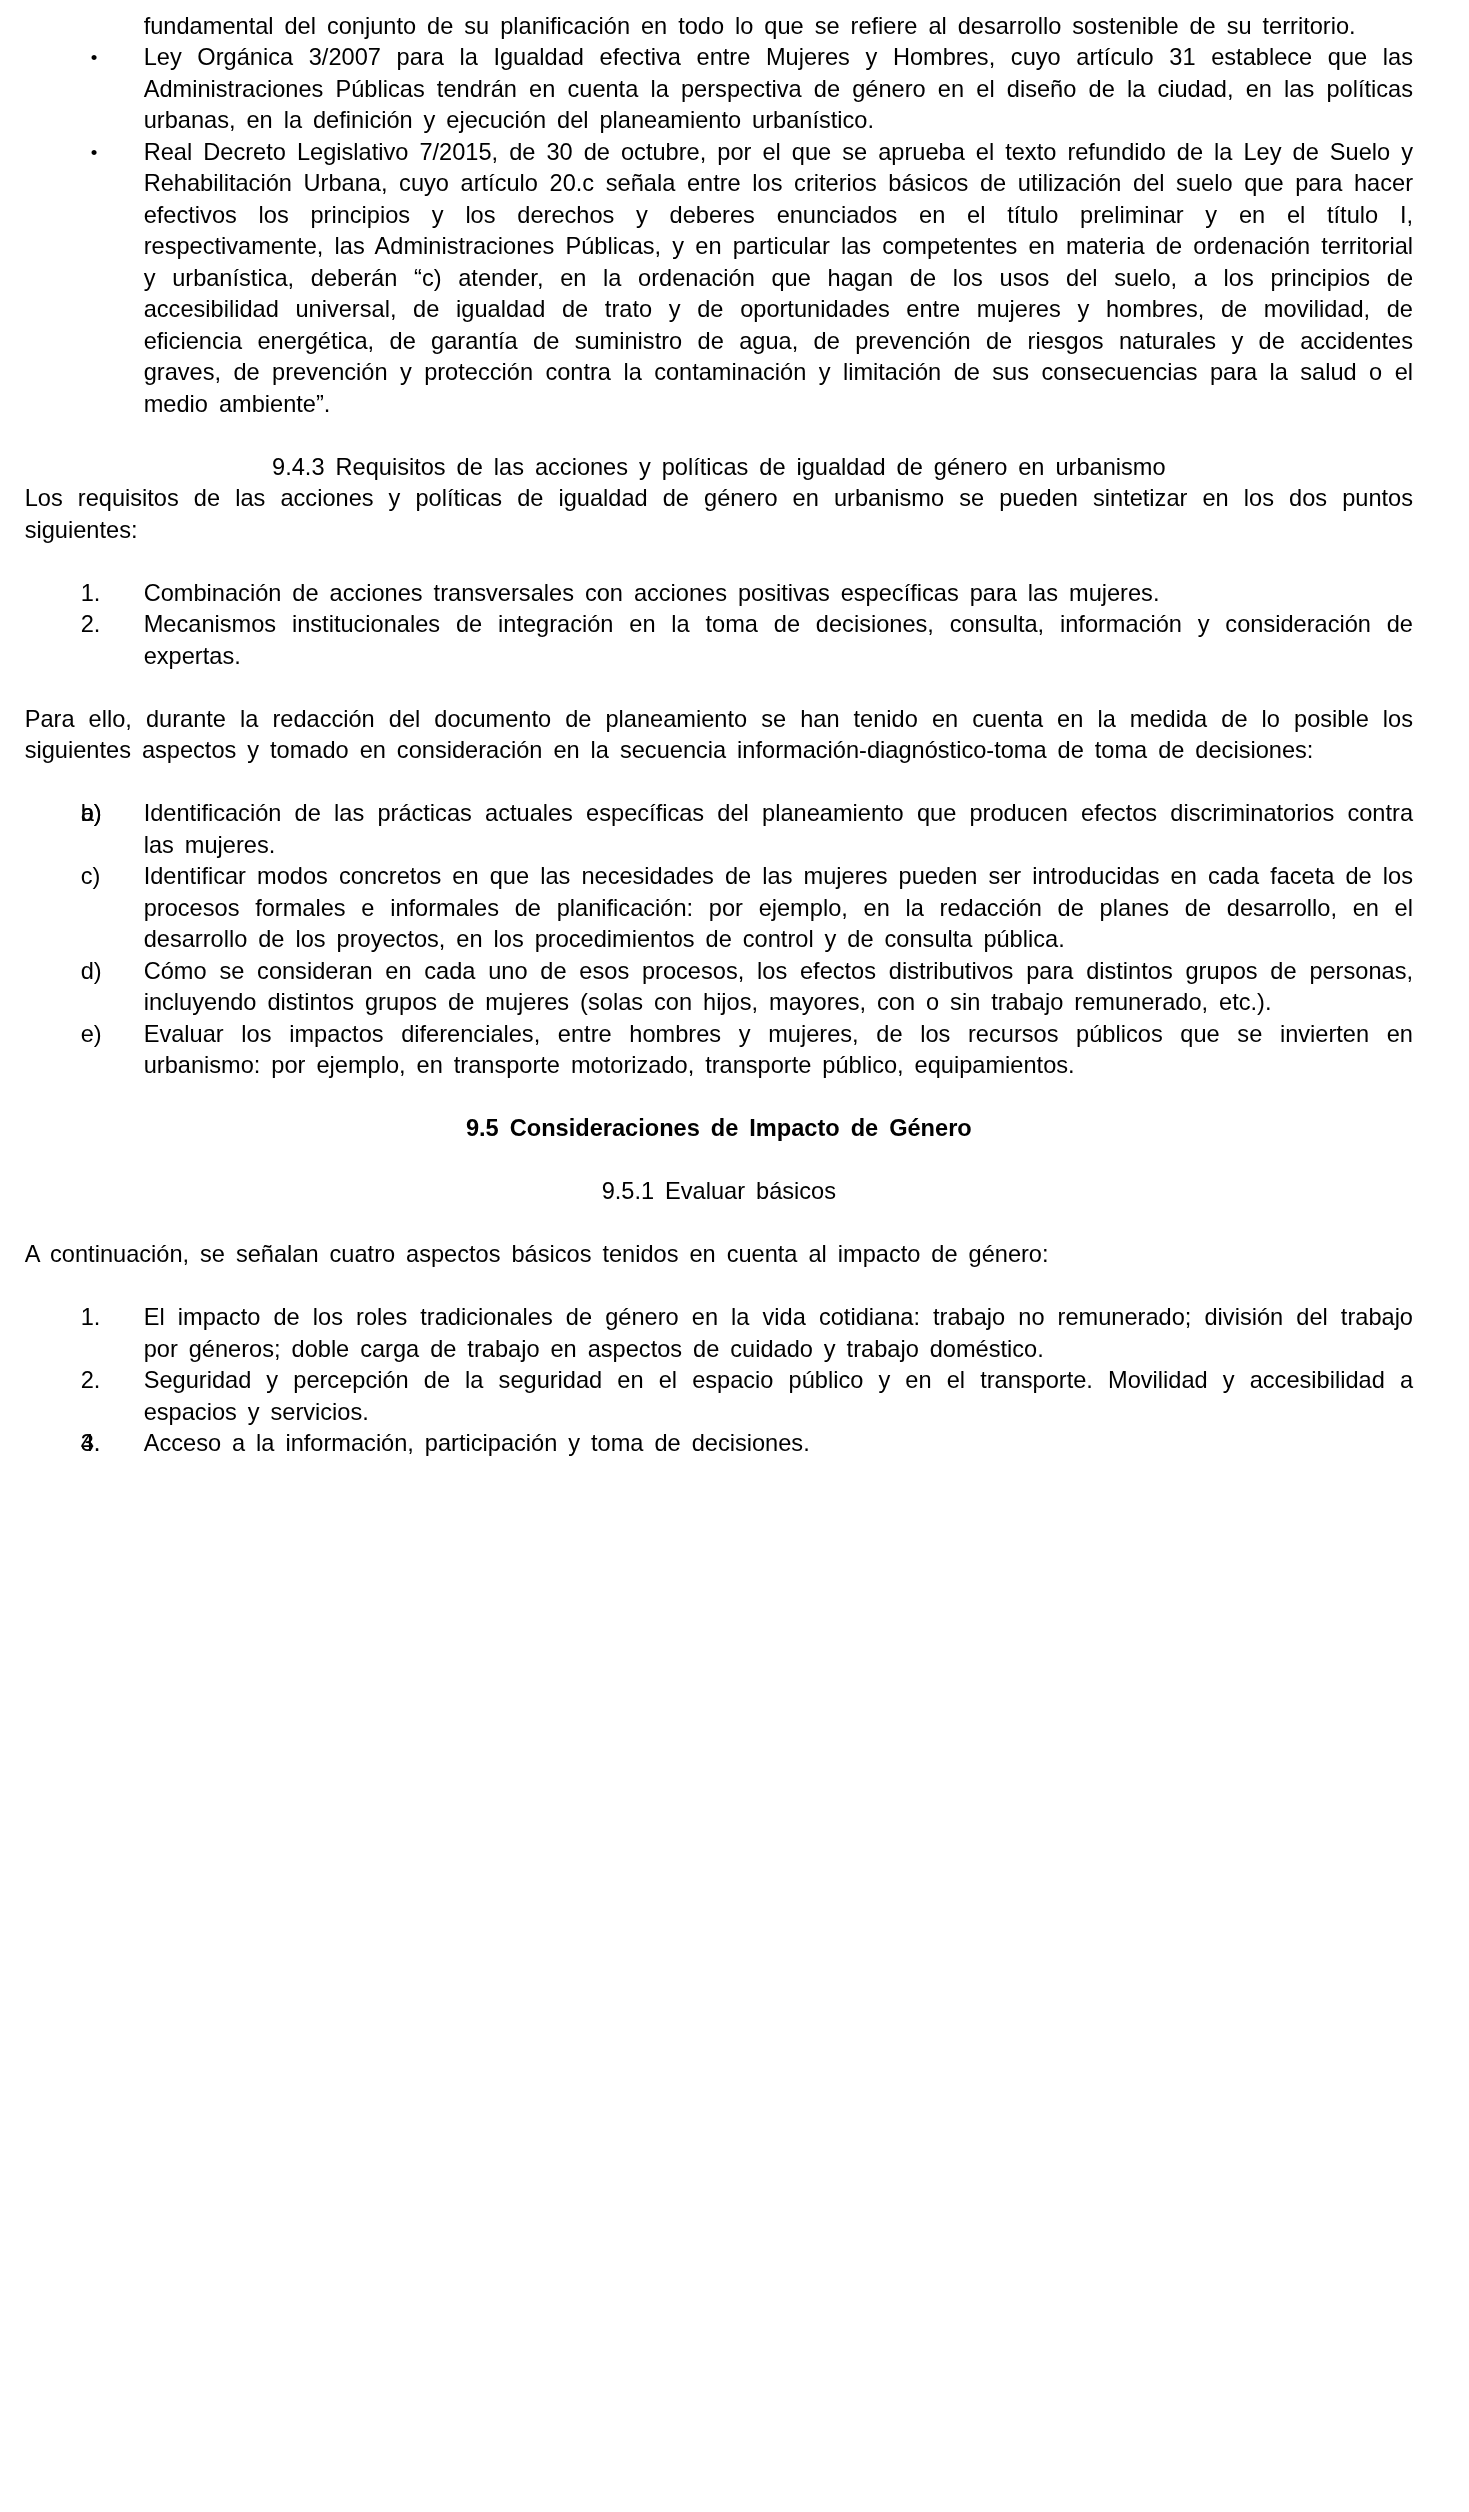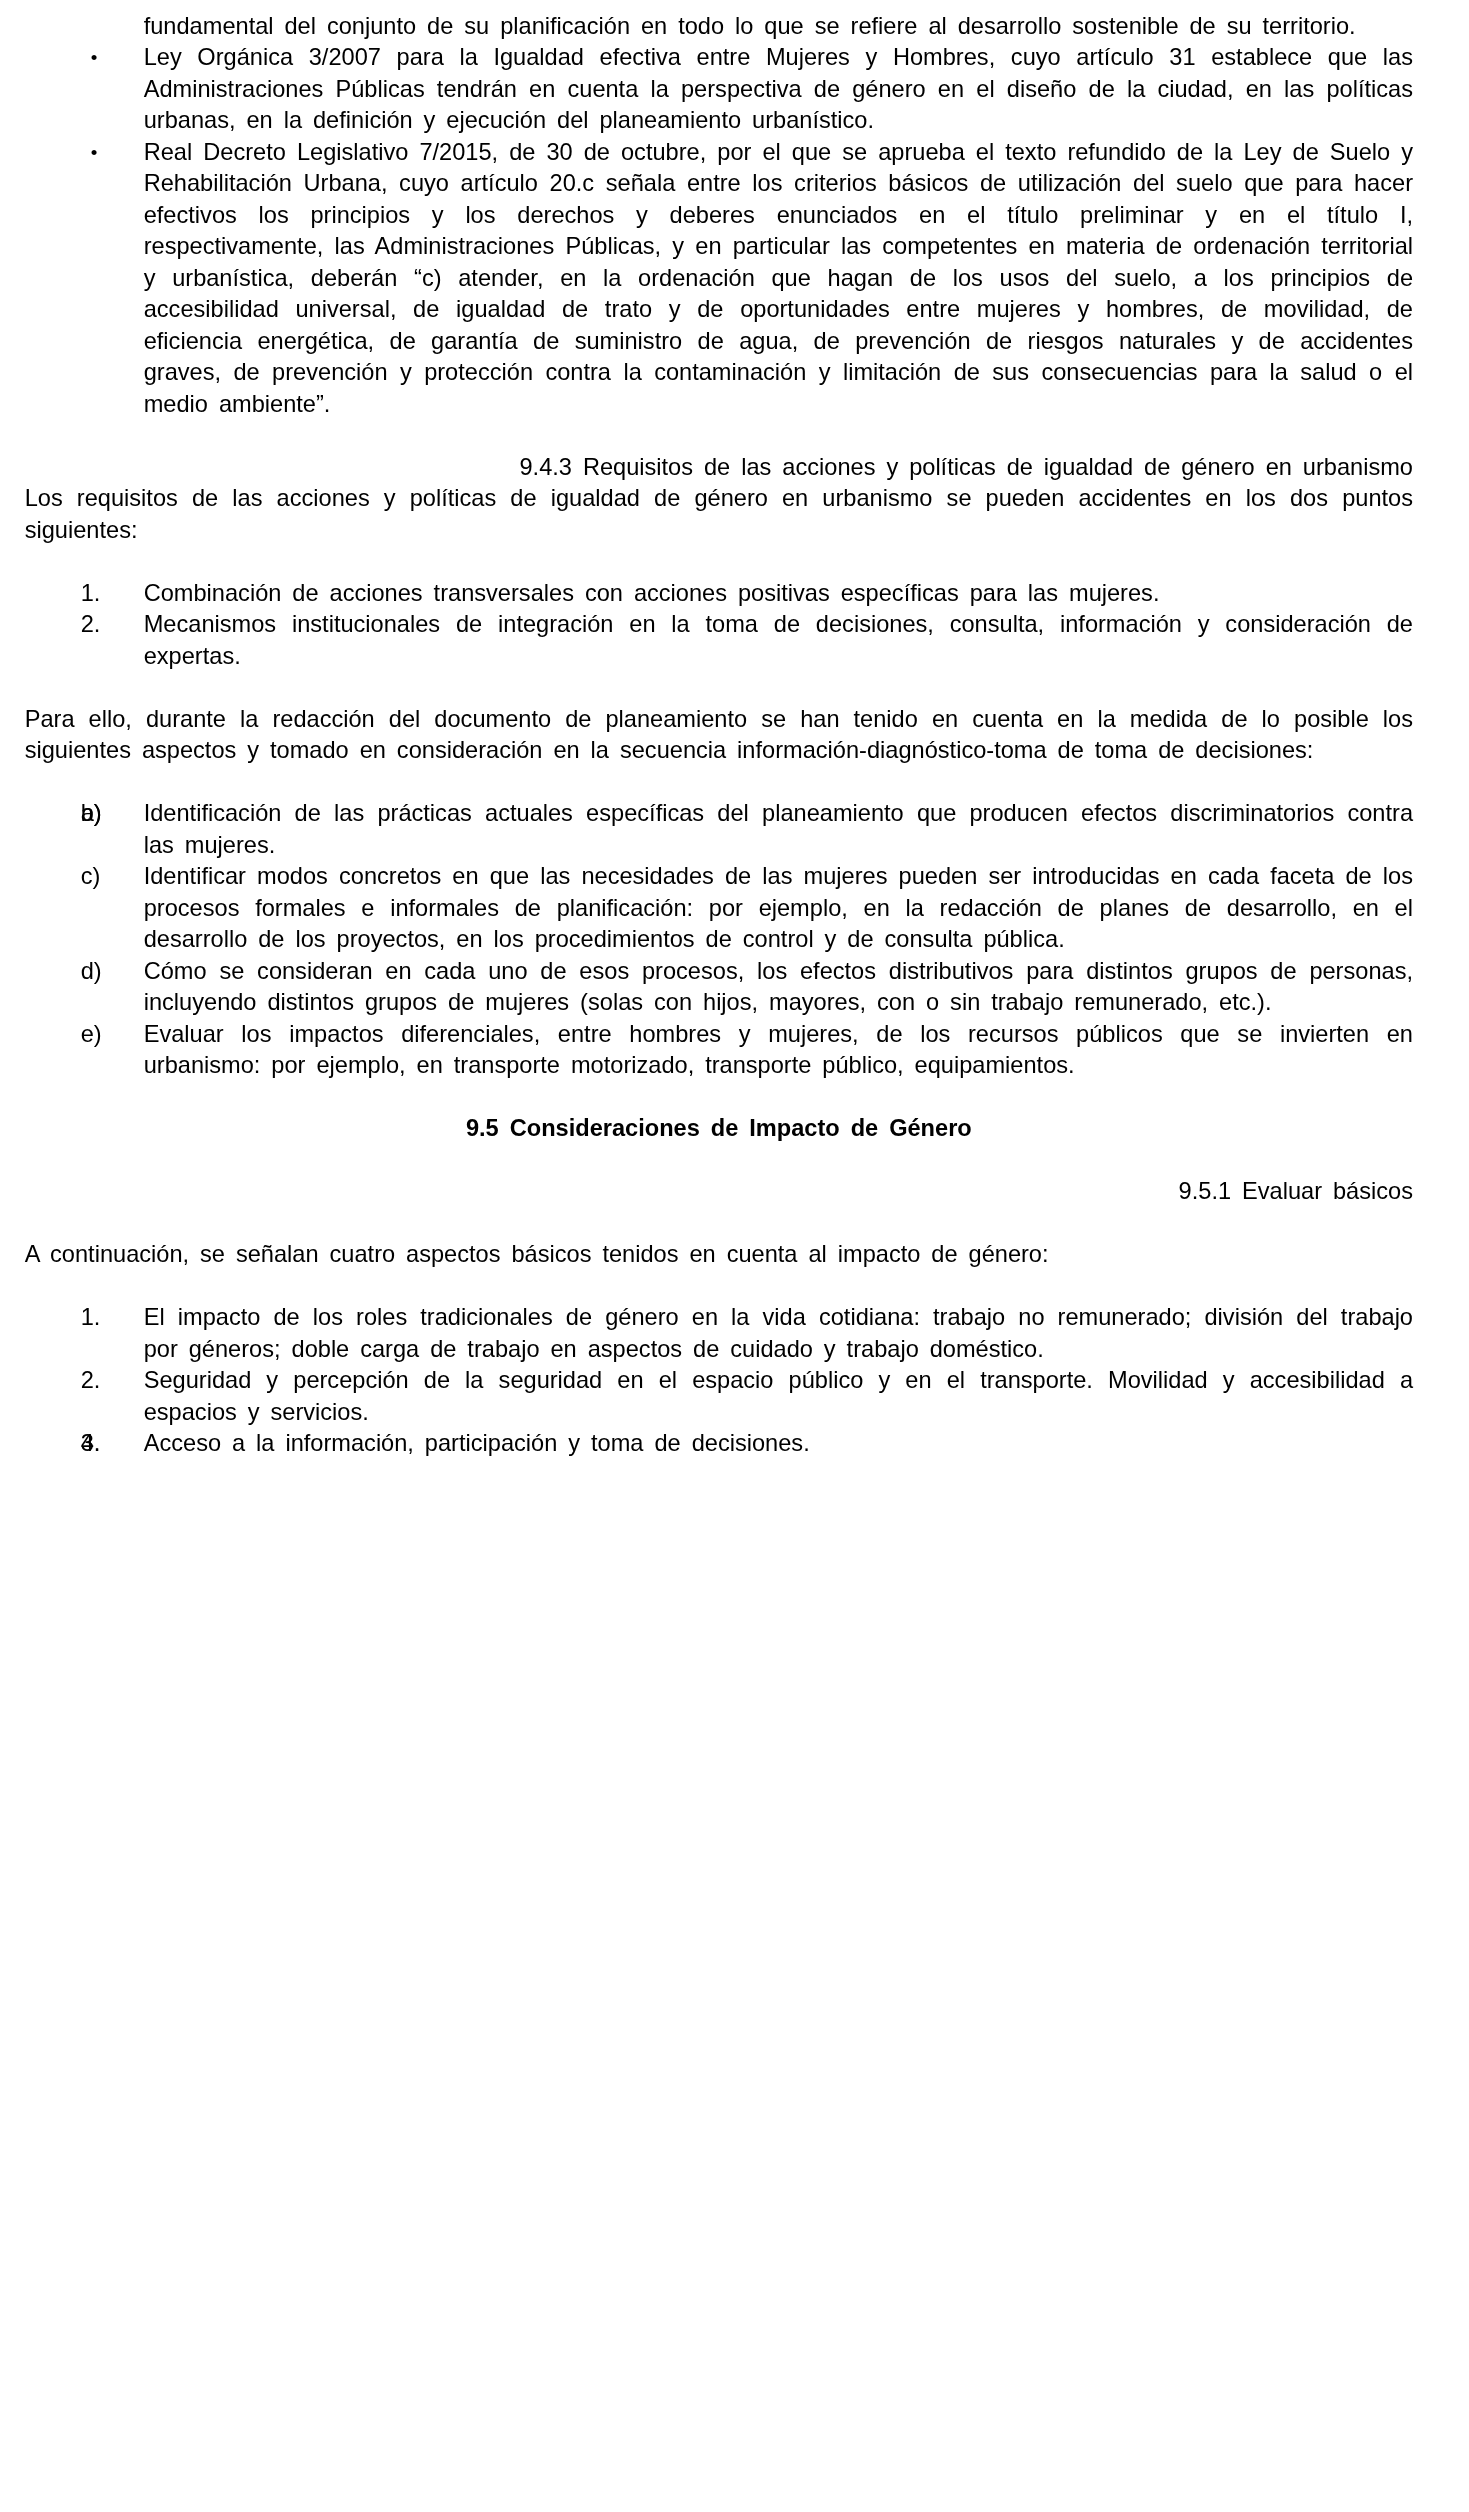--- a/index.html
+++ b/index.html
@@ -15,21 +15,21 @@
     line-height: 31.5px;
     padding: 10.5px 73px 0 8.7px;
     text-align: justify;
     word-spacing: 4.4px;
     overflow: hidden;
     margin-left: 16px;
   }
   .para { text-align: justify; }
   .indent { margin-left: 119px; }
   .spaced { margin-top: 31.5px; }
-  .heading-plain { text-align: right; }
+  .heading-plain { text-align: center; }
   .heading-bold { text-align: center; font-weight: bold; }
   .list { }
   .li {
     position: relative;
     padding-left: 119px;
     text-align: justify;
   }
   .marker {
     position: absolute;
     left: 56px;
@@ -56,21 +56,21 @@
       <span class="li-text">Ley Orgánica 3/2007 para la Igualdad efectiva entre Mujeres y Hombres, cuyo artículo 31 establece que las Administraciones Públicas tendrán en cuenta la perspectiva de género en el diseño de la ciudad, en las políticas urbanas, en la definición y ejecución del planeamiento urbanístico.</span>
     </div>
     <div class="li">
       <span class="marker bullet">•</span>
       <span class="li-text">Real Decreto Legislativo 7/2015, de 30 de octubre, por el que se aprueba el texto refundido de la Ley de Suelo y Rehabilitación Urbana, cuyo artículo 20.c señala entre los criterios básicos de utilización del suelo que para hacer efectivos los principios y los derechos y deberes enunciados en el título preliminar y en el título I, respectivamente, las Administraciones Públicas, y en particular las competentes en materia de ordenación territorial y urbanística, deberán “c) atender, en la ordenación que hagan de los usos del suelo, a los principios de accesibilidad universal, de igualdad de trato y de oportunidades entre mujeres y hombres, de movilidad, de eficiencia energética, de garantía de suministro de agua, de prevención de riesgos naturales y de accidentes graves, de prevención y protección contra la contaminación y limitación de sus consecuencias para la salud o el medio ambiente”.</span>
     </div>
   </div>
 
   <p class="para heading-plain spaced">9.4.3 Requisitos de las acciones y políticas de igualdad de género en urbanismo</p>
 
-  <p class="para">Los requisitos de las acciones y políticas de igualdad de género en urbanismo se pueden accidentes en los dos puntos siguientes:</p>
+  <p class="para">Los requisitos de las acciones y políticas de igualdad de género en urbanismo se pueden sintetizar en los dos puntos siguientes:</p>
 
   <div class="list spaced">
     <div class="li">
       <span class="marker">1.</span>
       <span class="li-text">Combinación de acciones transversales con acciones positivas específicas para las mujeres.</span>
     </div>
     <div class="li">
       <span class="marker">2.</span>
       <span class="li-text">Mecanismos institucionales de integración en la toma de decisiones, consulta, información y consideración de expertas.</span>
     </div>

